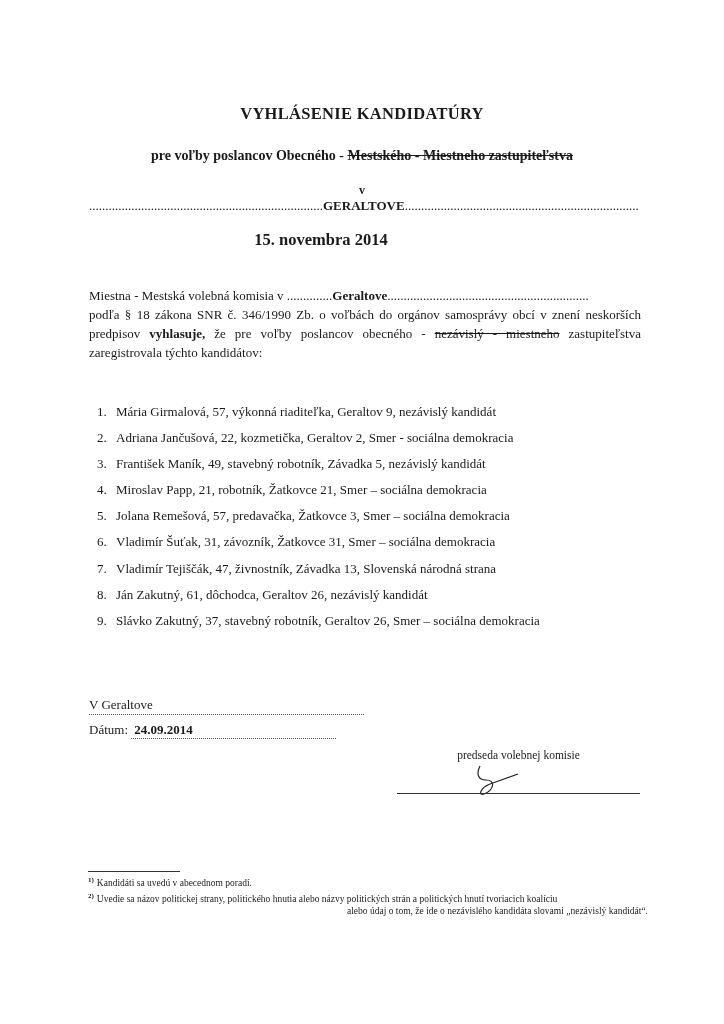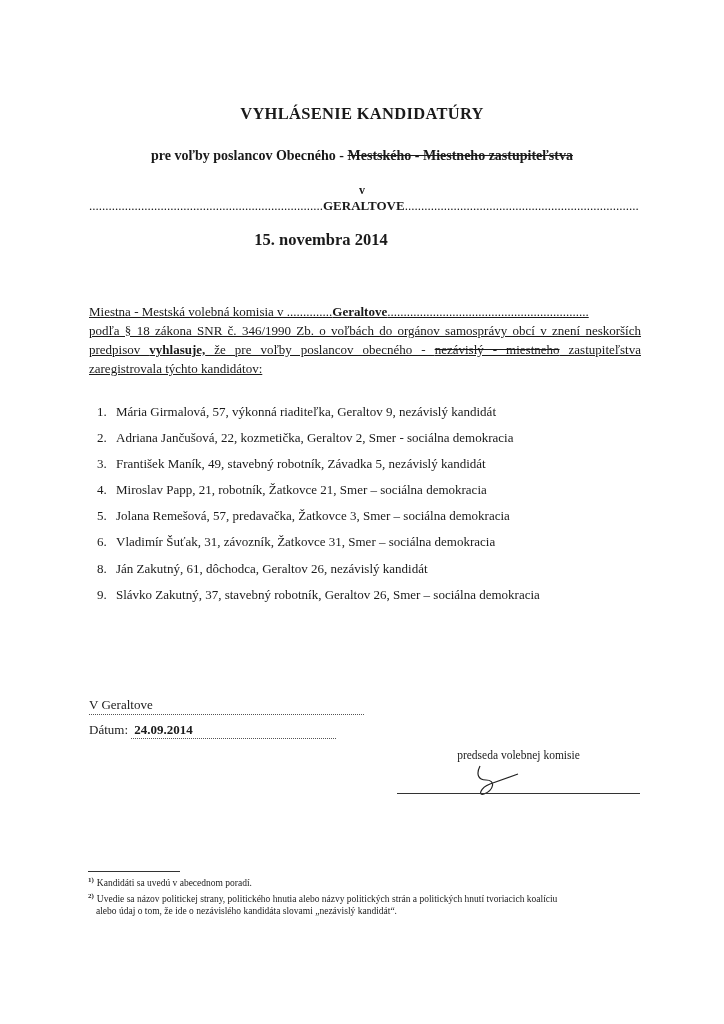--- a/index.html
+++ b/index.html
@@ -6,36 +6,36 @@
   body { width:724px; height:1024px; position:relative; overflow:hidden;
          font-family:"Liberation Serif", serif; color:#1a1a1a; }
   .abs { position:absolute; }
   .title { top:104px; left:0; width:724px; text-align:center; font-weight:bold; font-size:16.5px; letter-spacing:0.3px; }
   .subtitle { top:148px; left:0; width:724px; text-align:center; font-weight:bold; font-size:14px; }
   .strike { text-decoration: line-through; text-align: right; }
   .v-line { top:183px; left:0; width:724px; text-align:center; font-weight:bold; font-size:12px; }
   .place-line { top:198px; left:89px; width:550px; font-size:13px; font-weight:bold; white-space:nowrap; overflow:hidden; }
   .dots { font-weight:normal; letter-spacing:0px; }
   .date-head { top:230px; left:0; width:642px; text-align:center; font-weight:bold; font-size:16.5px; }
-  .intro { top:302px; left:89px; width:552px; font-size:13px; line-height:19px; text-align:justify;text-decoration:underline; }
+  .intro { top:286px; left:89px; width:552px; font-size:13px; line-height:19px; text-align:justify; }
   .intro p { margin:0; }
   .cand-list { top:394px; left:89px; width:560px; margin:8px; padding:0; list-style:none; font-size:13px; }
   .cand-list li { height:26.1px; line-height:20px; white-space:nowrap; }
   .cand-list .num { display:inline-block; width:19px; }
   .place-sign { top:697px; left:89px; width:275px; font-size:13px; border-bottom:1px dotted #555; padding-bottom:1px; }
   .date-sign { top:722px; left:89px; width:275px; font-size:13px; }
   .date-sign .val { display:inline-block; width:202px; border-bottom:1px dotted #555; padding-left:3px;font-weight:bold; }
   .sig-line { top:793px; left:397px; width:243px; height:0; border-top:1px solid #333; }
   .sig-label { top:749px; left:397px; width:243px; text-align:center; font-size:11.5px; }
   .signature { top:760px; left:470px; width:60px; height:40px; }
   .fn-rule { top:871px; left:88px; width:92px; height:0; border-top:1px solid #333; }
   .footnotes { top:874px; left:88px; width:560px; font-size:9.5px; line-height:12.5px; }
   .footnotes p { margin:0; }
   .footnotes sup { font-size:7px; font-weight:bold; margin-right:3px; }
-  .footnotes .indent { padding-left:8px; }
+  .footnotes .indent { padding-left:8px;text-align:right; }
 </style>
 </head>
 <body>
 
 <div class="abs title">VYHLÁSENIE KANDIDATÚRY</div>
 
 <div class="abs subtitle">
   <span>pre voľby poslancov Obecného - </span><span class="strike">Mestského - Miestneho zastupiteľstva</span>
 </div>
 
@@ -56,20 +56,21 @@
   </p>
 </div>
 
 <ul class="abs cand-list">
   <li><span class="num">1.</span><span>Mária Girmalová, 57, výkonná riaditeľka, Geraltov 9, nezávislý kandidát</span></li>
   <li><span class="num">2.</span><span>Adriana Jančušová, 22, kozmetička, Geraltov 2, Smer - sociálna demokracia</span></li>
   <li><span class="num">3.</span><span>František Maník, 49, stavebný robotník, Závadka 5, nezávislý kandidát</span></li>
   <li><span class="num">4.</span><span>Miroslav Papp, 21, robotník, Žatkovce 21, Smer – sociálna demokracia</span></li>
   <li><span class="num">5.</span><span>Jolana Remešová, 57, predavačka, Žatkovce 3, Smer – sociálna demokracia</span></li>
   <li><span class="num">6.</span><span>Vladimír Šuťak, 31, závozník, Žatkovce 31, Smer – sociálna demokracia</span></li>
+  <li><span class="num">7.</span><span>Vladimír Tejiščák, 47, živnostník, Závadka 13, Slovenská národná strana</span></li>
   <li><span class="num">8.</span><span>Ján Zakutný, 61, dôchodca, Geraltov 26, nezávislý kandidát</span></li>
   <li><span class="num">9.</span><span>Slávko Zakutný, 37, stavebný robotník, Geraltov 26, Smer – sociálna demokracia</span></li>
 </ul>
 
 <div class="abs place-sign">V  Geraltove</div>
 
 <div class="abs date-sign">
   <span>Dátum:</span>
   <span class="val">24.09.2014</span>
 </div>

